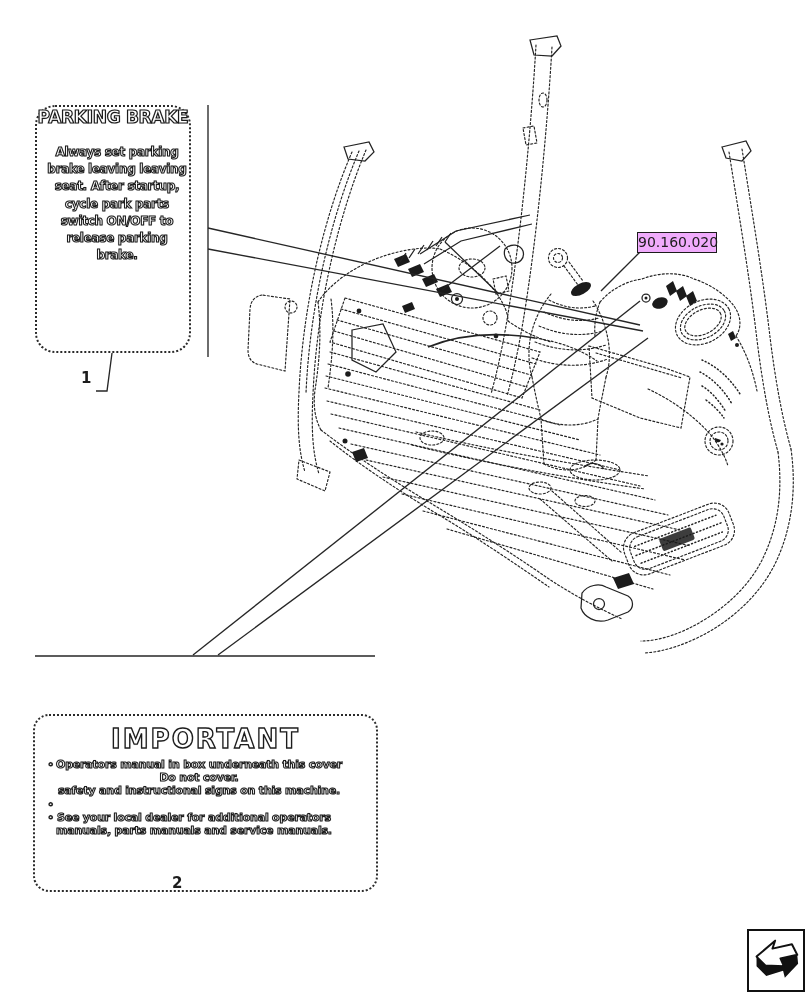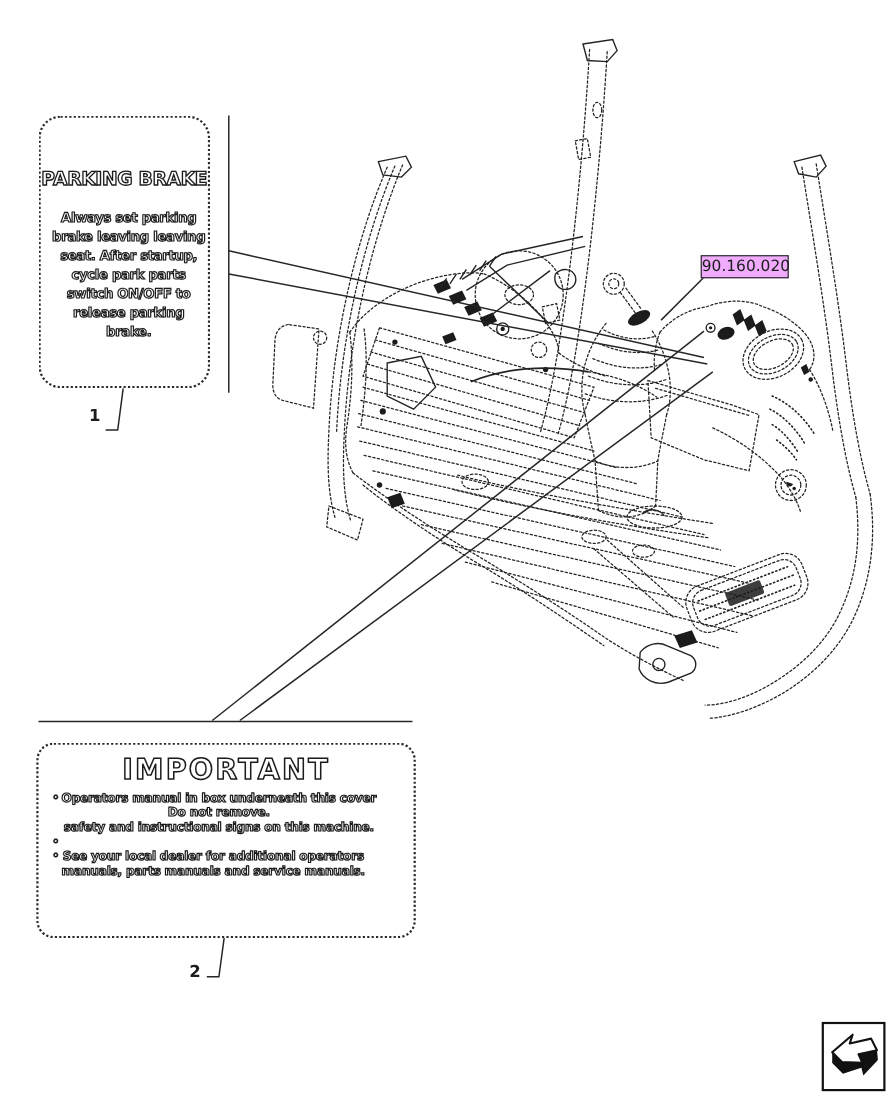--- a/index.html
+++ b/index.html
@@ -12,23 +12,23 @@
   .scene{position:absolute;left:0;top:0;width:812px;height:1000px;}
   .d {fill:none;stroke:#232323;stroke-width:1.15;stroke-dasharray:2 2.1;stroke-linecap:round;}
   .d2{fill:none;stroke:#232323;stroke-width:1.5;stroke-dasharray:1 2.6;stroke-linecap:round;}
   .s {fill:none;stroke:#232323;stroke-width:1.25;}
   .s15{stroke-width:1.6;}
   .f {fill:#1b1b1b;stroke:none;}
   .ldr{fill:none;stroke:#262626;stroke-width:1.35;}
   
   .decal{position:absolute;border:2px dotted #2a2a2a;background:#fff;box-sizing:border-box;}
   .decal1{left:35px;top:105px;width:156px;height:248px;border-radius:20px;}
-  .decal2{left:33px;top:675px;width:345px;height:178px;border-radius:16px;padding-top:8px;}
+  .decal2{left:33px;top:714px;width:345px;height:178px;border-radius:16px;padding-top:8px;}
   .ol{color:#fff;font-weight:bold;-webkit-text-stroke:1.05px #1c1c1c;text-shadow:0 0 1px #1c1c1c;text-align:center;}
-  .decal1 .heading{margin-top:46px;text-align:center;font-size:17px;letter-spacing:-0.3px;-webkit-text-stroke:1.2px #1c1c1c;}
+  .decal1 .heading{text-align:center;font-size:17px;letter-spacing:-0.3px;-webkit-text-stroke:1.2px #1c1c1c;}
   .decal1 .body{margin-top:17px;padding-left:8px;font-size:12px;line-height:17.2px;letter-spacing:-0.3px;}
   .decal2 .heading{text-align:center;font-size:26px;letter-spacing:2px;-webkit-text-stroke:1.35px #1c1c1c;}
   .bullets{margin-top:4px;padding:0 8px 0 10px;font-size:11px;line-height:13.2px;letter-spacing:-0.2px;}
   .brow{display:flex;}
   .bullet{width:11px;flex:none;font-size:10px;}
   
   .refbox{position:absolute;left:637px;top:232px;width:80px;height:21px;border:1.6px solid #1c1c1c;
     box-sizing:border-box;background:#f0abfc;font-size:14px;line-height:18px;text-align:center;}
   
   .callout{position:absolute;font-size:15px;font-weight:bold;color:#1c1c1c;}
@@ -219,21 +219,21 @@
 </div>
 <div class="callout c1">1</div>
 
 <div class="decal decal2">
   <div class="heading ol">IMPORTANT</div>
   <div class="bullets ol">
     <div class="brow">
       <span class="bullet">◦</span>
       <div>
         <div>Operators manual in box underneath this cover</div>
-        <div>Do not remove.</div>
+        <div>Do not cover.</div>
         <div>safety and instructional signs on this machine.</div>
       </div>
     </div>
     <div class="brow">
       <span class="bullet">◦</span>
     </div>
     <div class="brow">
       <span class="bullet">◦</span>
       <div>
         <div>See your local dealer for additional operators</div>

